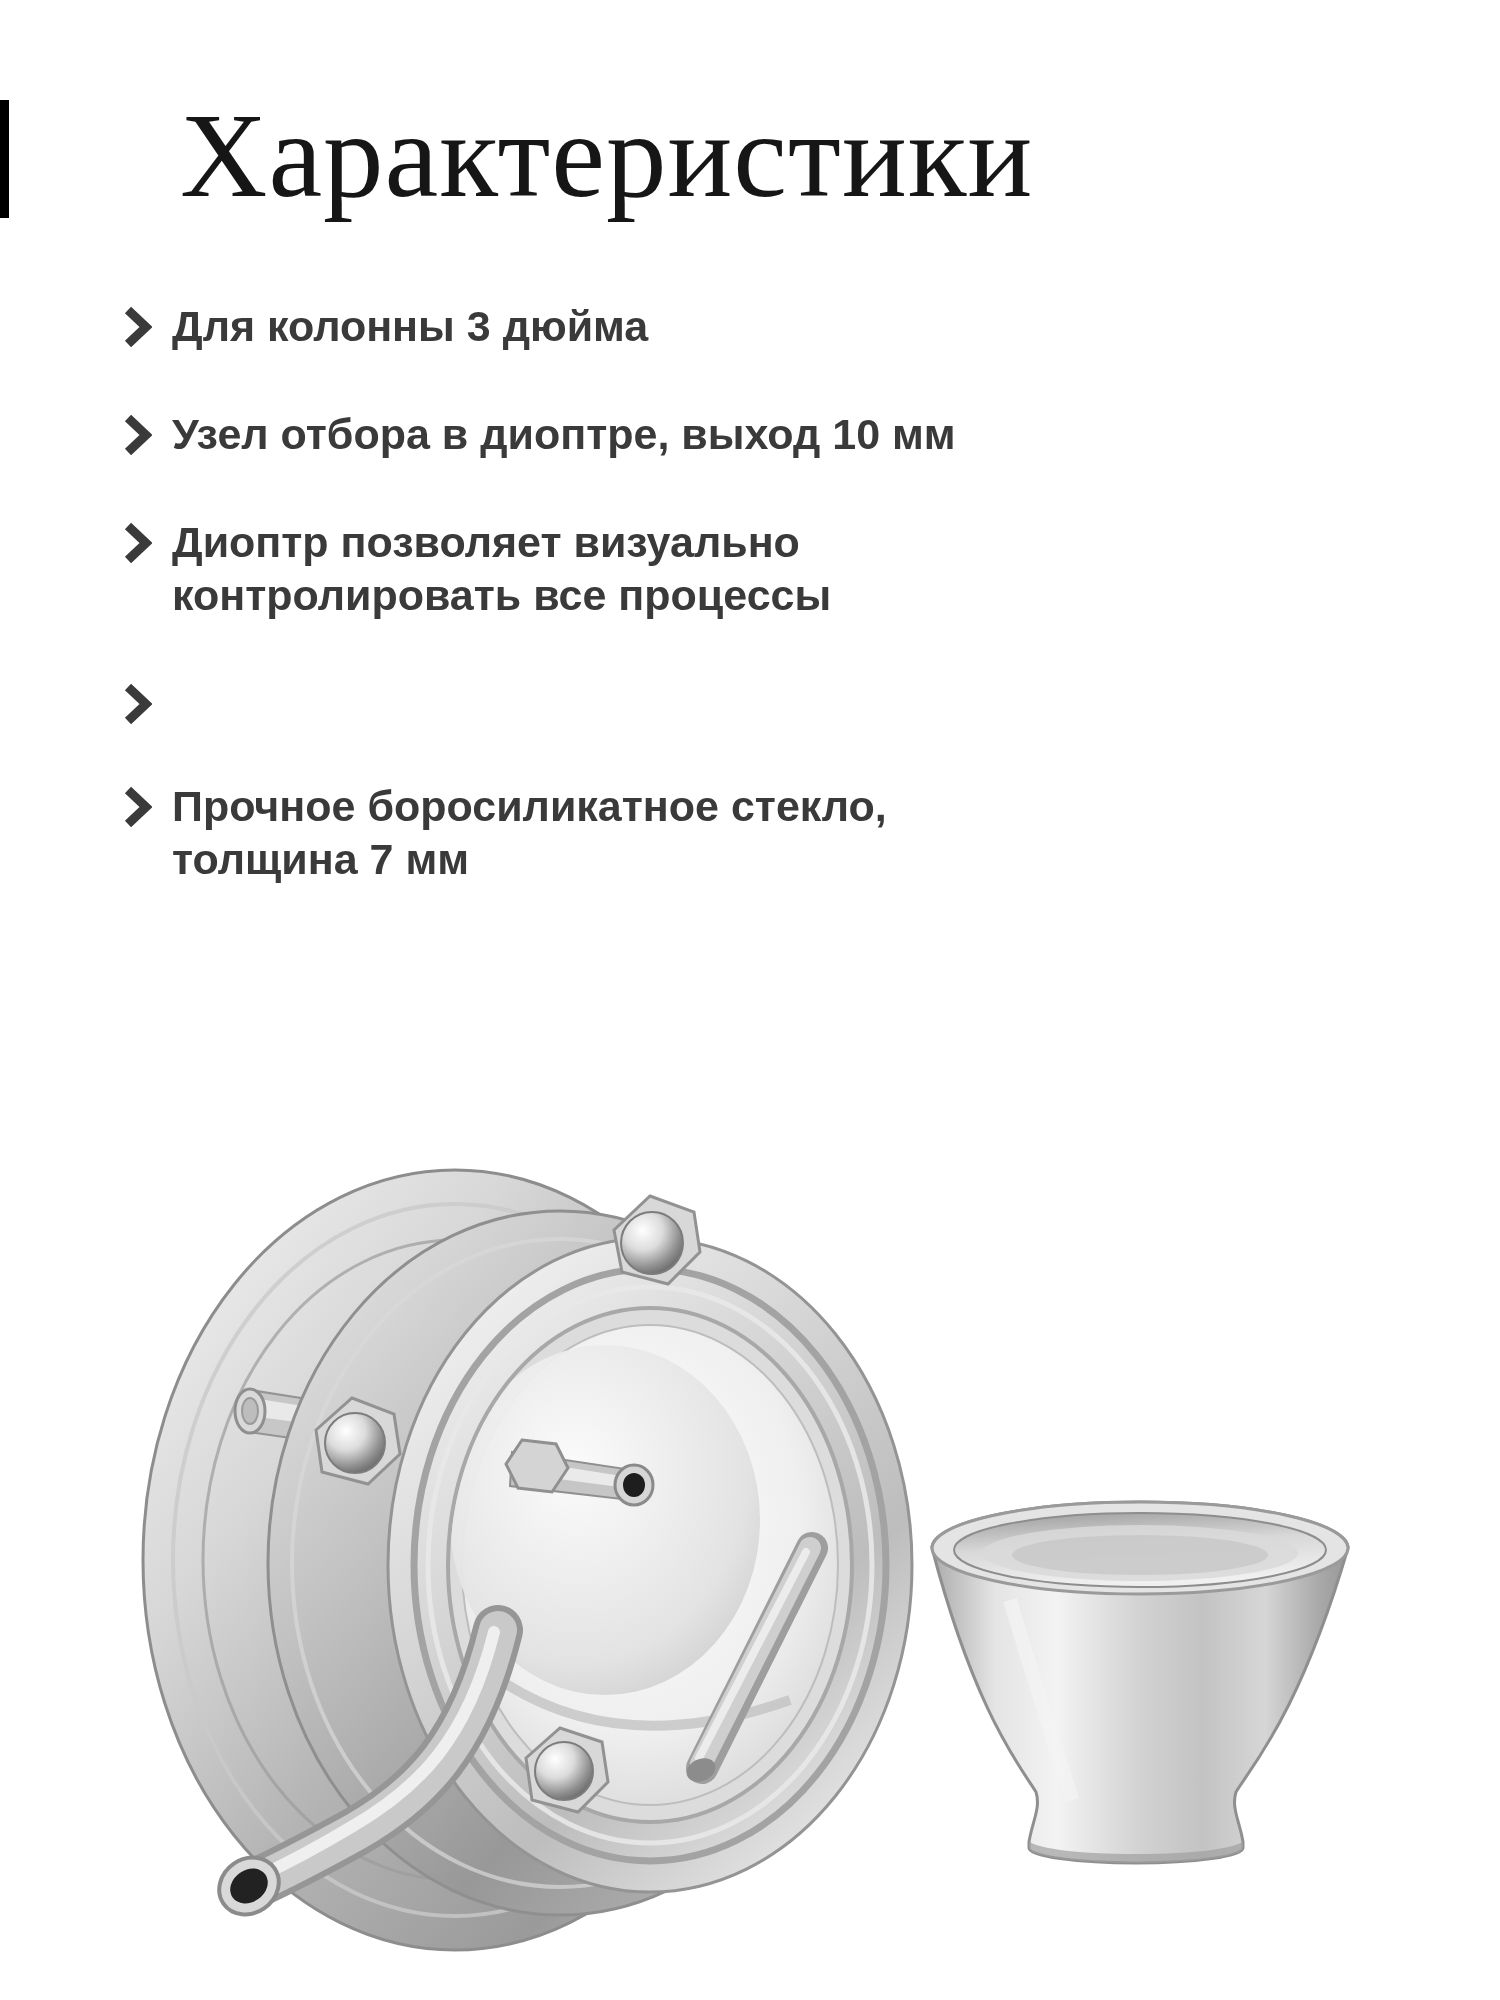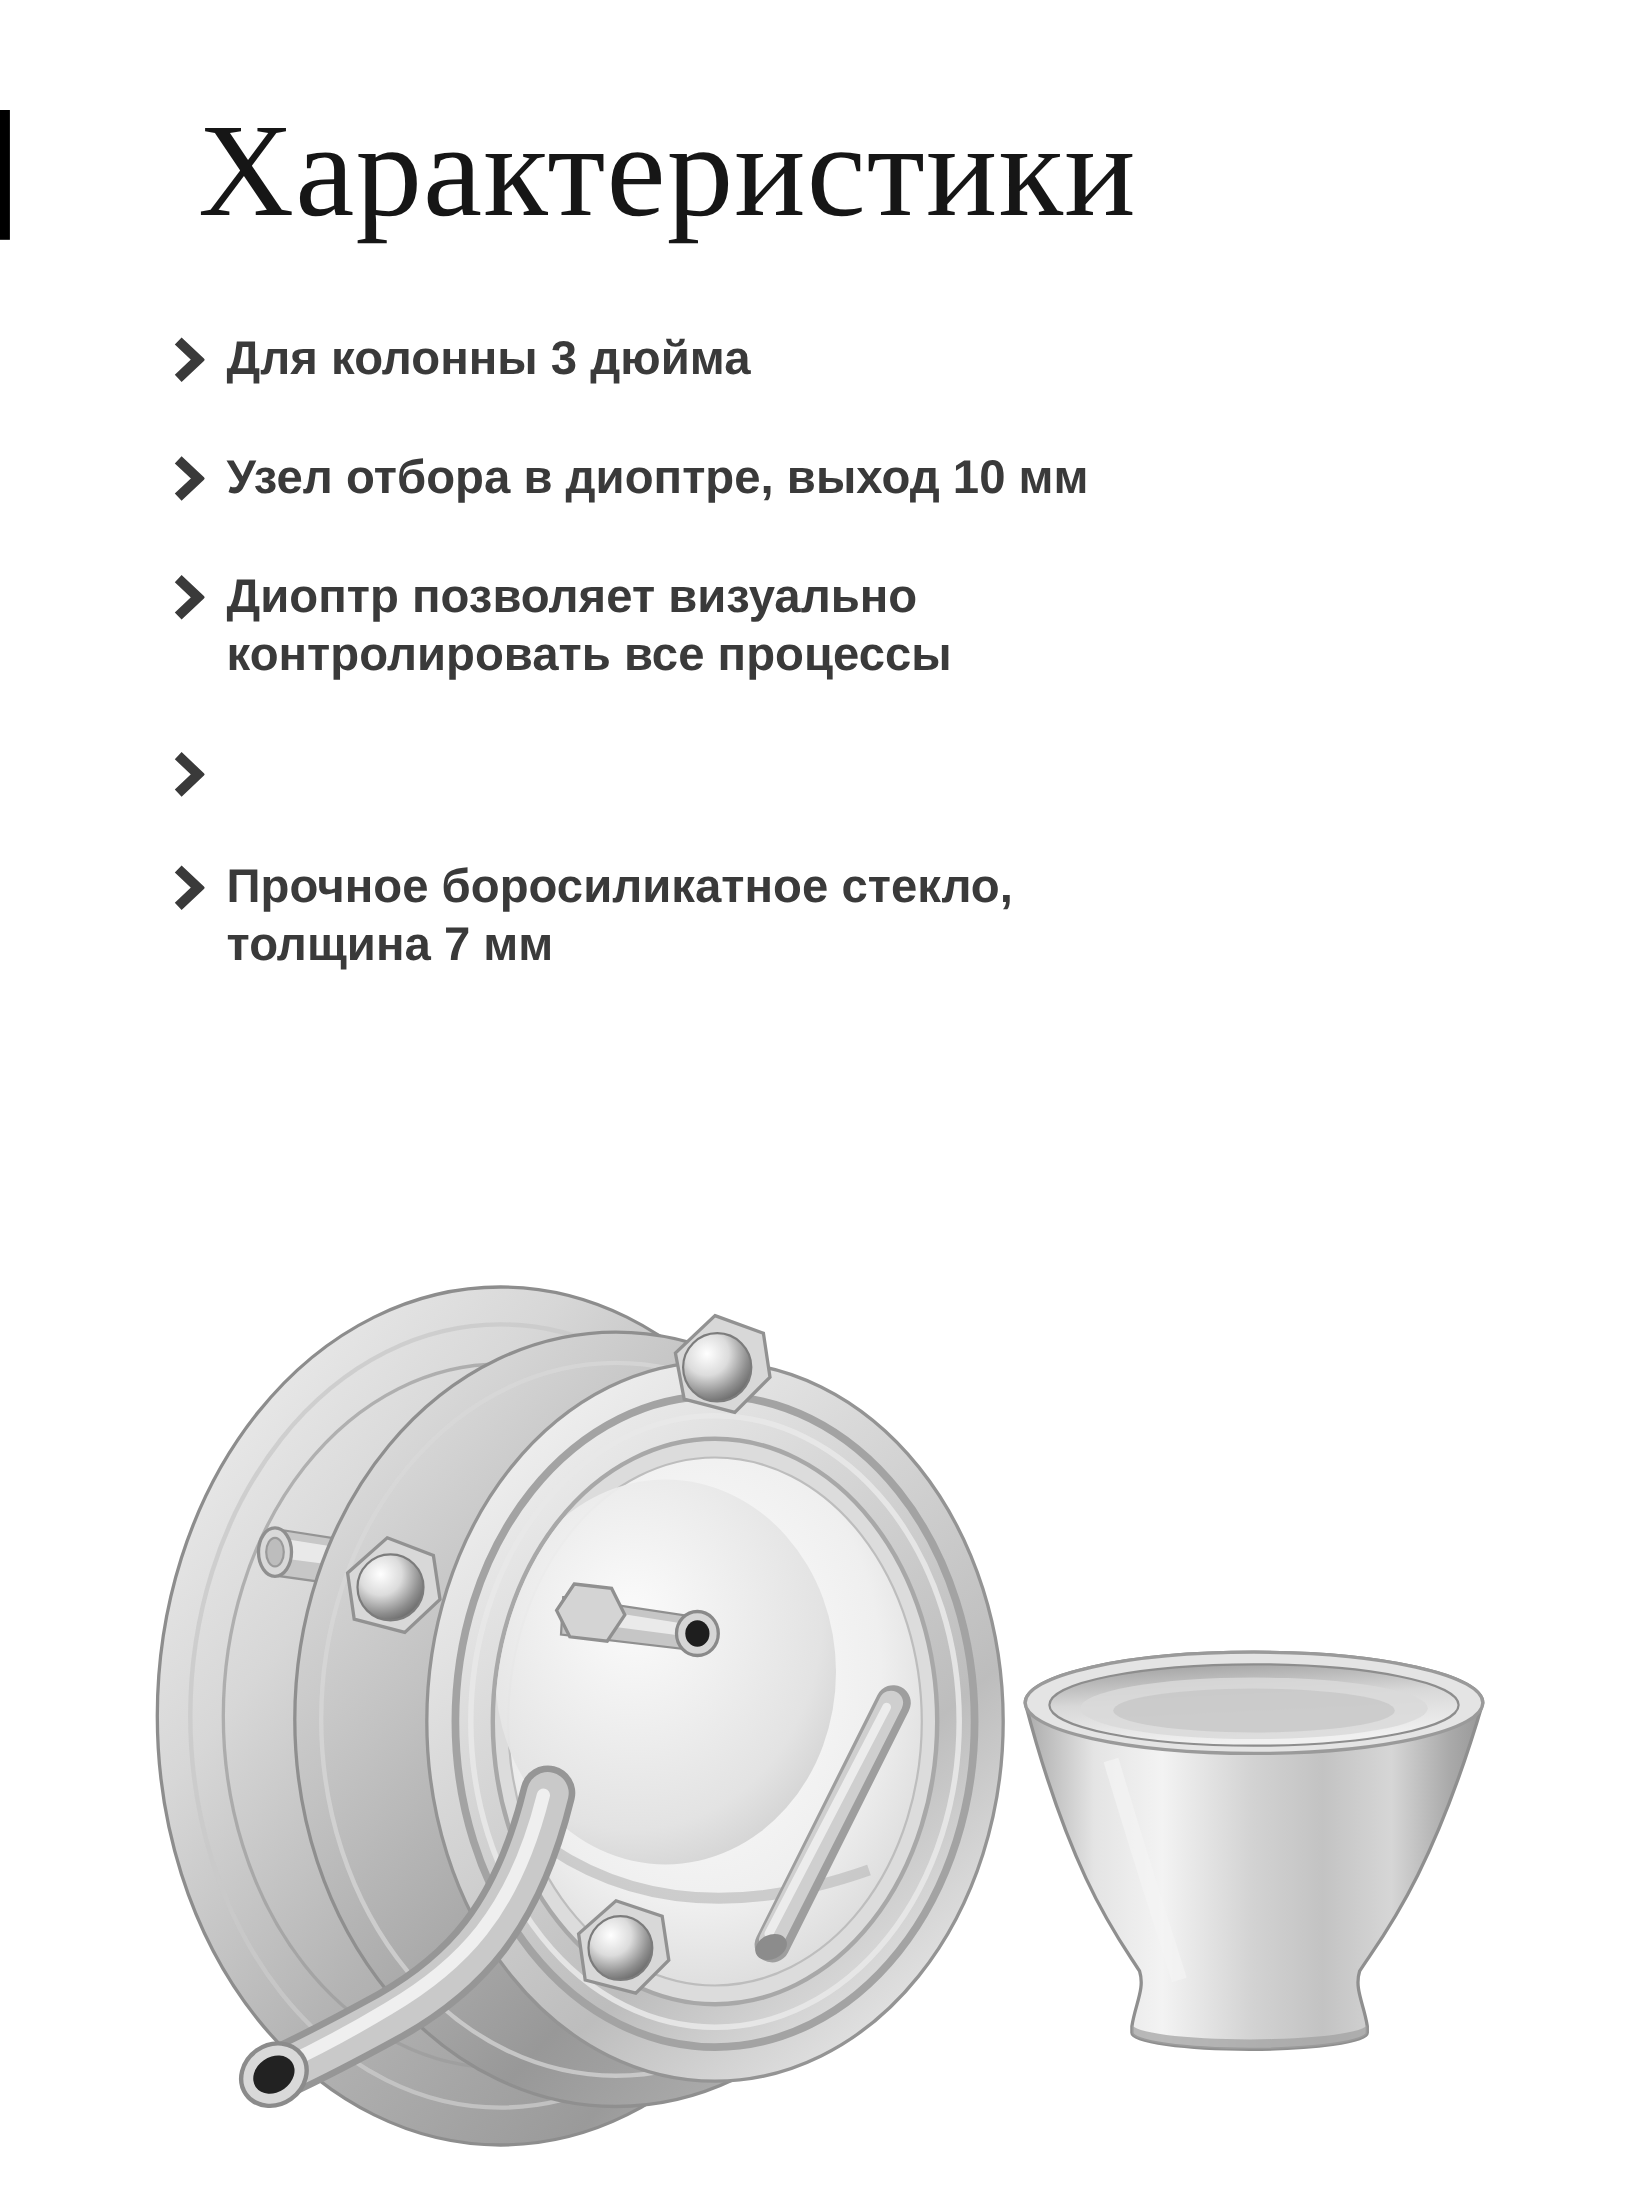--- a/index.html
+++ b/index.html
@@ -20,21 +20,21 @@
     position:absolute; left:140px; top:95px;
     font-family:"Liberation Serif", serif;
     font-size:121px; line-height:1;
     font-weight:400;
     color:#161616;
     letter-spacing:1px;
     white-space:nowrap;
     margin-left:40px;
   }
   .features {
-    position:absolute; left:156px; top:300px;
+    position:absolute; left:122px; top:300px;
     list-style:none;
     width:1290px;
   }
   .features li {
     display:flex;
     align-items:flex-start;
     margin-bottom:55px;
   }
   .chevron {
     flex:0 0 auto;

